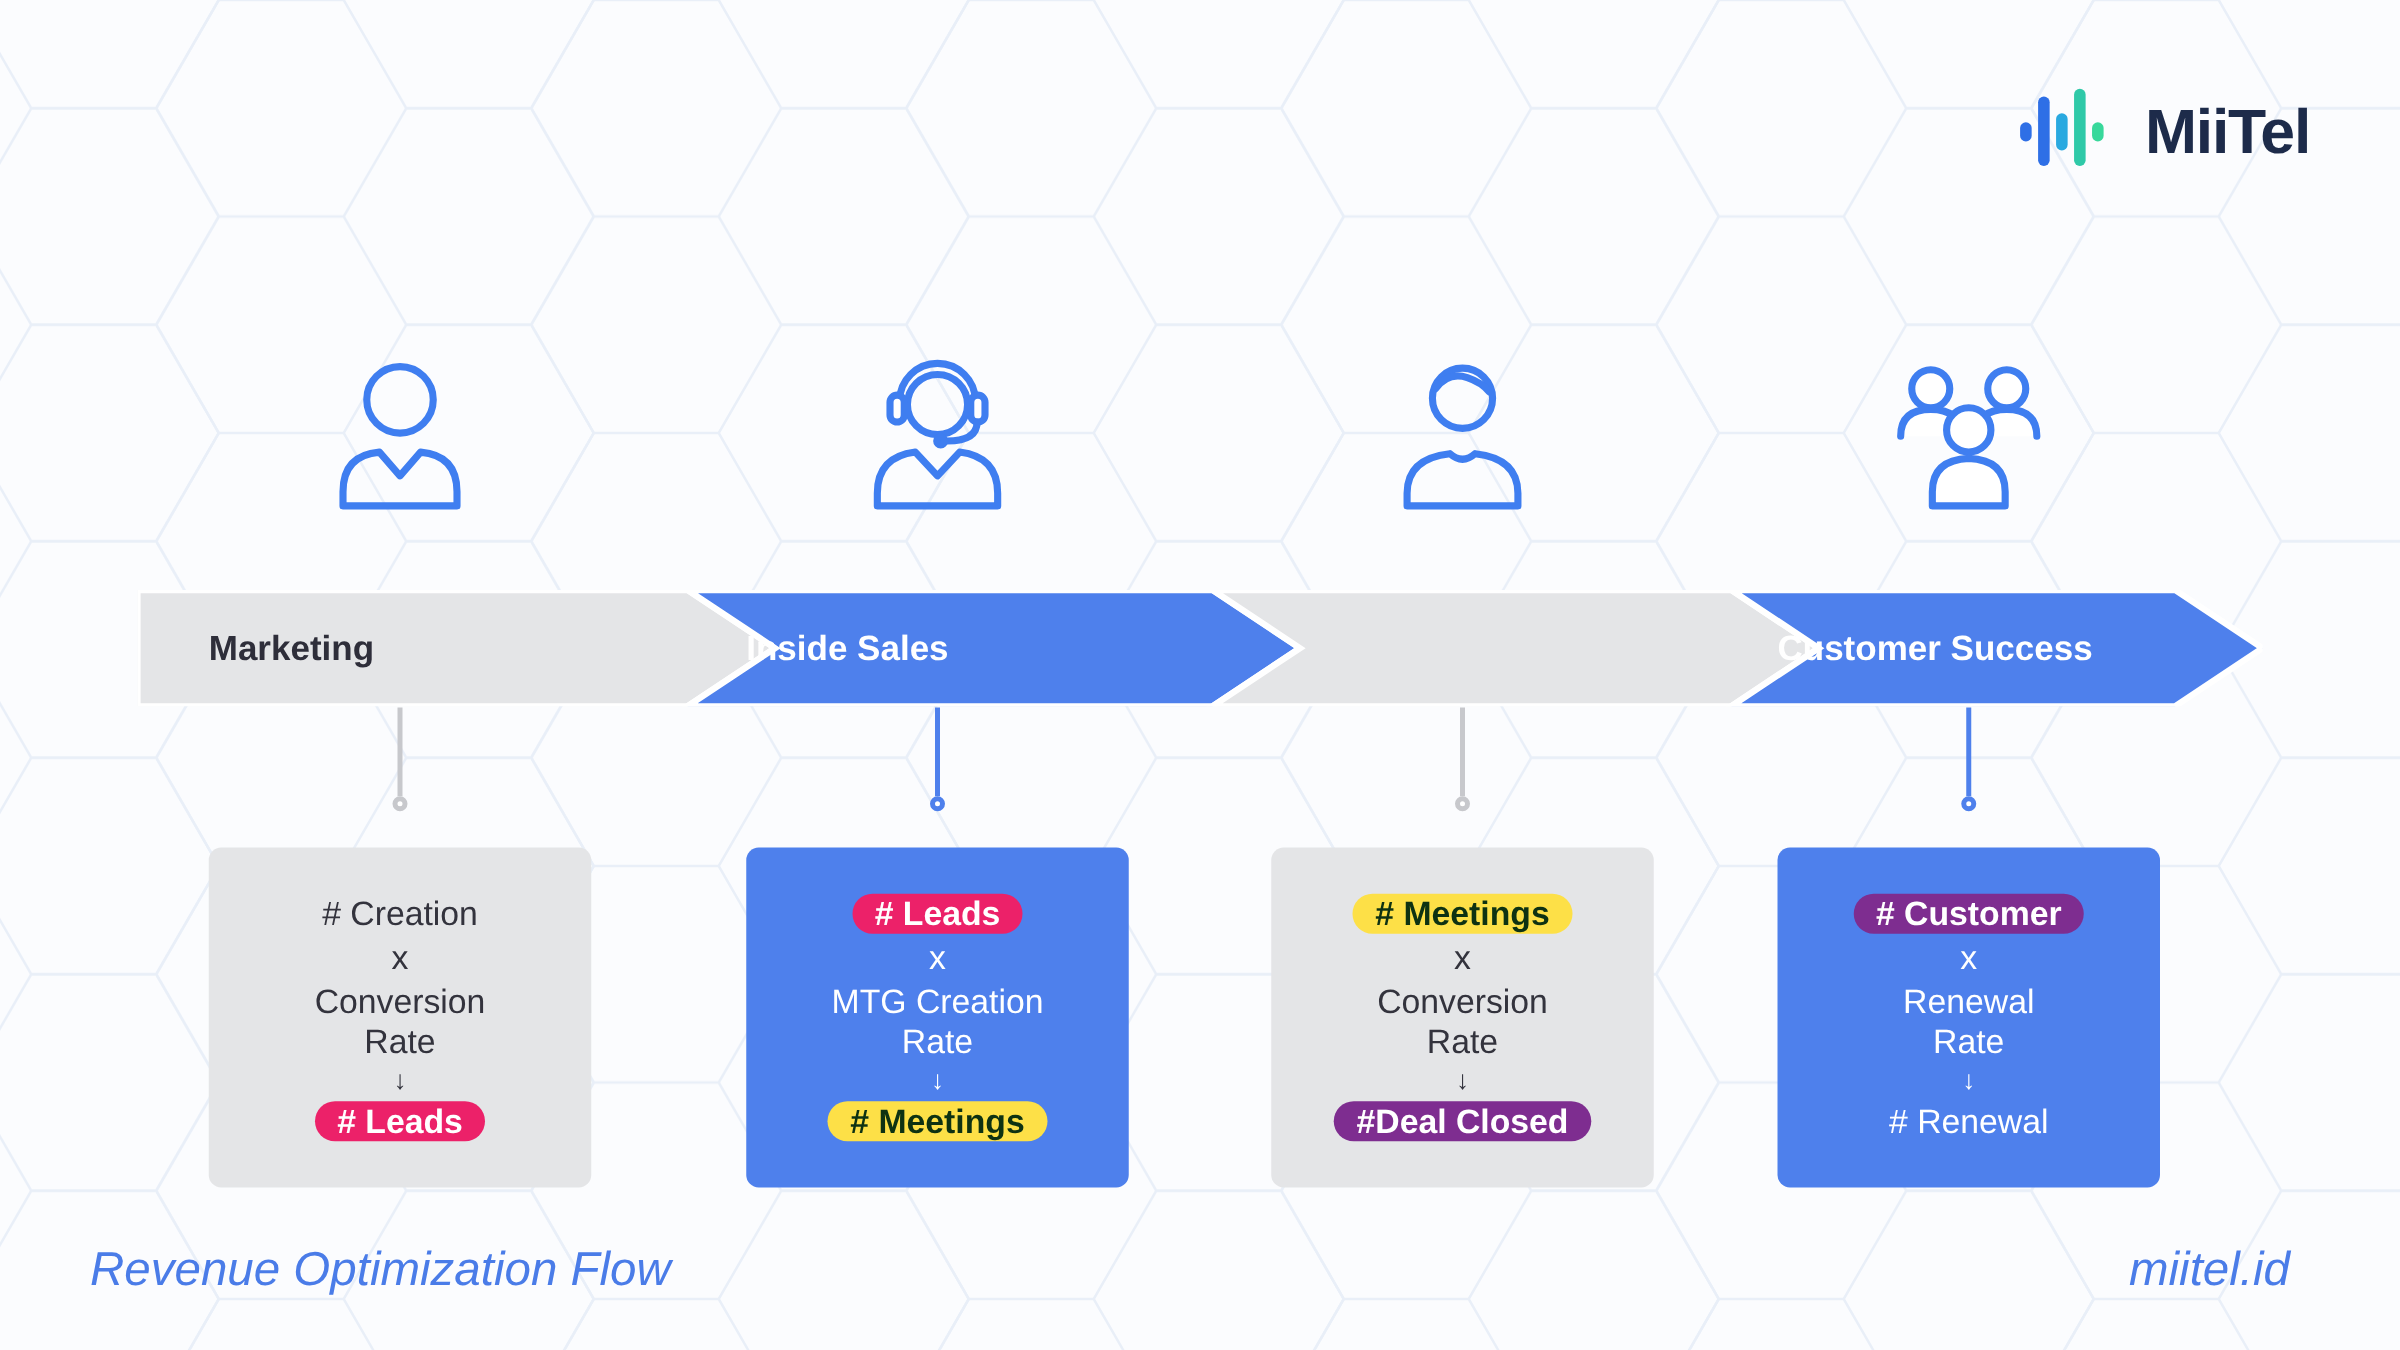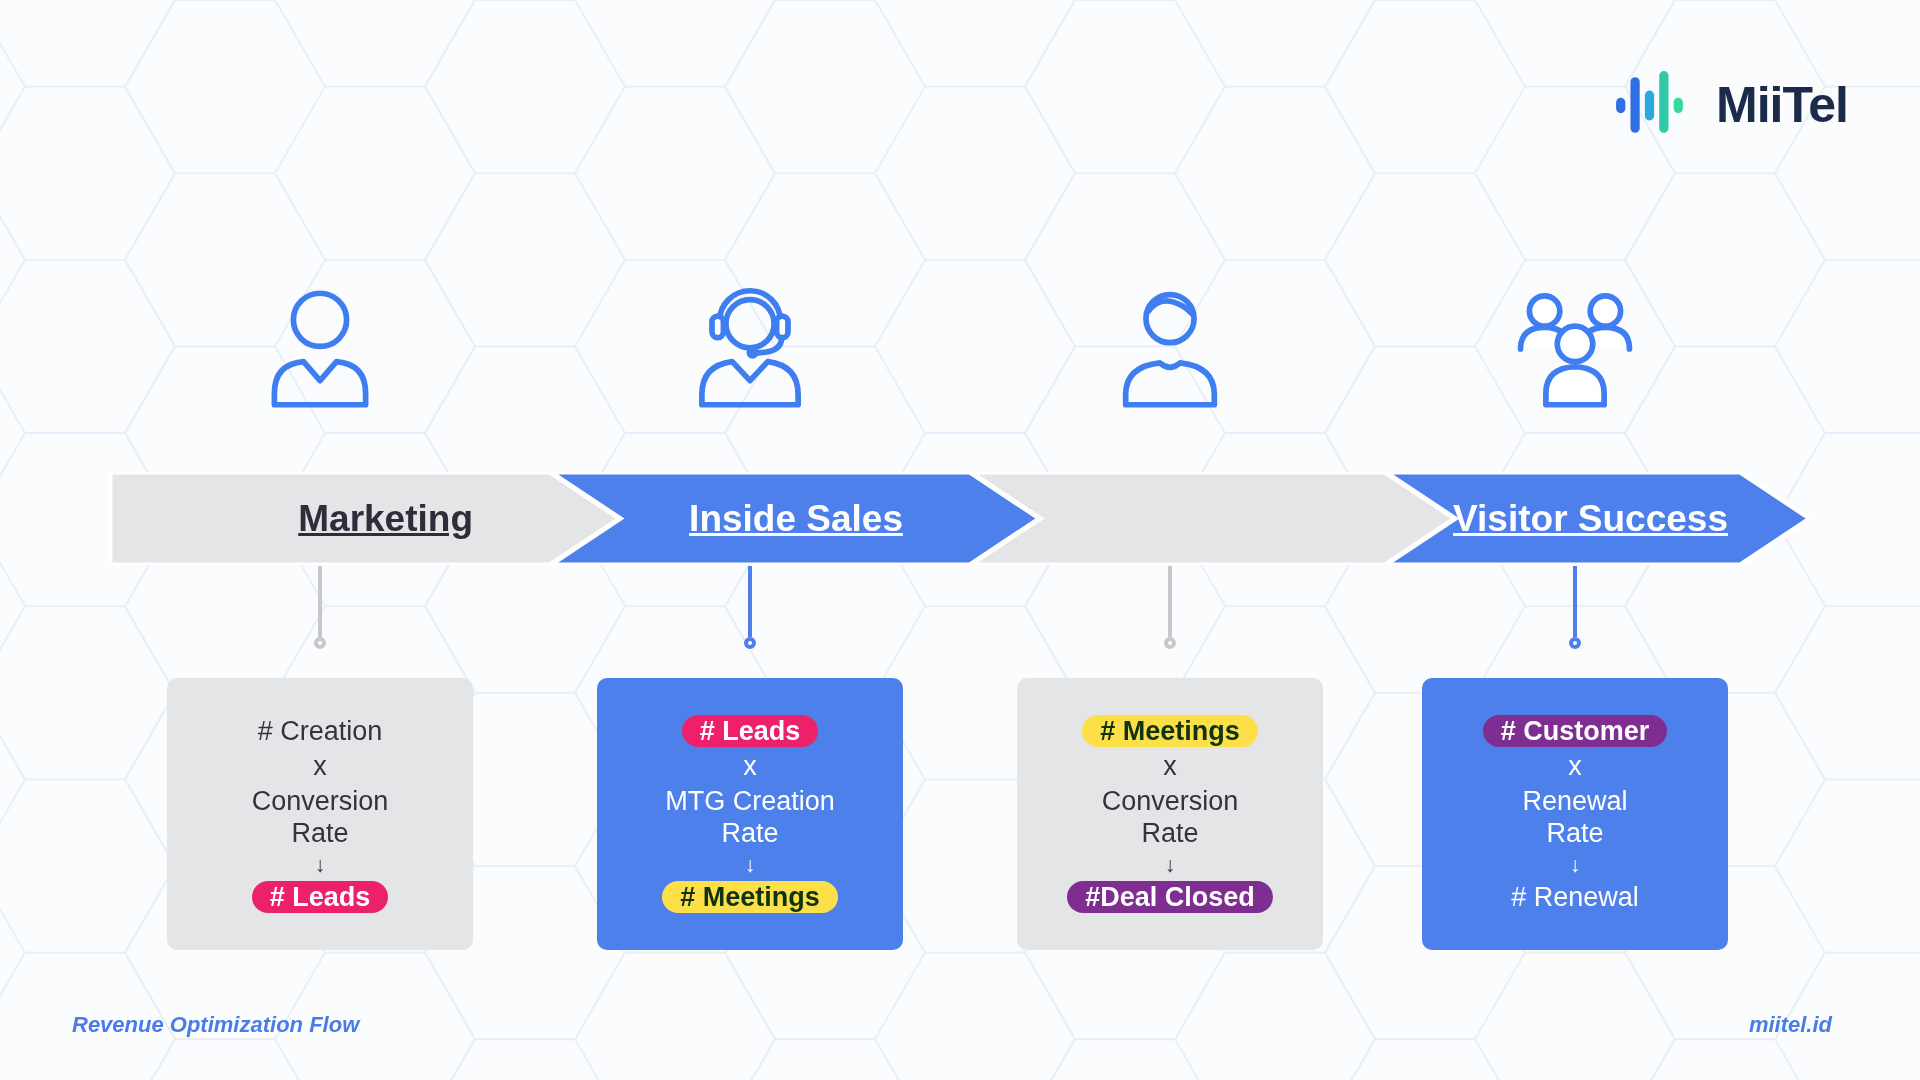--- a/index.html
+++ b/index.html
@@ -75,24 +75,23 @@
     height: 158px;
   }
   .icon-box svg { width: 100%; height: 100%; }
   .stage-label {
     position: absolute;
     top: 202px;
     left: 0;
     width: 306px;
     height: 93px;
     line-height: 93px;
-    text-align: right;
-    font-size: 37px;
-    font-weight: bold;
-    text-decoration: underline;
+    text-align: left;
+    font-size: 28px;
+    font-weight: bold;
   }
   .stage-label.dark { color: #2e2e3a; }
   .stage-label.light { color: #ffffff; }
   .connector-line {
     position: absolute;
     top: 296px;
     left: 50%;
     transform: translateX(-50%);
     width: 4px;
     height: 71px;
@@ -138,23 +137,23 @@
     border-radius: 999px;
     font-weight: bold;
     line-height: 32px;
   }
   .badge.pink   { background: #ec2169; color: #ffffff; }
   .badge.green  { background: #fde047; color: #0e3212; }
   .badge.purple { background: #7e2d90; color: #ffffff; }
   .footer-left, .footer-right {
     position: absolute;
     bottom: 42px;
-    font-size: 22px;
+    font-size: 38px;
     font-style: italic;
-    font-weight: bold;
+    font-weight: normal;
     color: #4a7ce8;
     z-index: 2;
   }
   .footer-left { left: 72px; }
   .footer-right { right: 88px; }
 </style>
 </head>
 <body>
 
 <div class="page">
@@ -260,21 +259,21 @@
     <div class="icon-box">
       <svg viewBox="0 0 120 120" fill="none" stroke="#3f7ef0" stroke-width="4.5" stroke-linecap="round" stroke-linejoin="round">
         <circle cx="36" cy="30" r="12" fill="#ffffff"></circle>
         <path d="M17 60 Q17 43 36 43 Q55 43 55 60" fill="#ffffff"></path>
         <circle cx="84" cy="30" r="12" fill="#ffffff"></circle>
         <path d="M65 60 Q65 43 84 43 Q103 43 103 60" fill="#ffffff"></path>
         <circle cx="60" cy="56" r="14" fill="#ffffff"></circle>
         <path d="M37 104 L37 95 Q37 75 60 74 Q83 75 83 95 L83 104 Z" fill="#ffffff"></path>
       </svg>
     </div>
-    <div class="stage-label light">Visitor Success</div>
+    <div class="stage-label light">Customer Success</div>
     <div class="connector-line"></div>
     <div class="connector-ring"></div>
     <div class="kpi-card blue">
       <div class="badge purple"># Customer</div>
       <div class="formula-line op">x</div>
       <div class="formula-line factor">Renewal
 Rate</div>
       <div class="formula-line arrow-glyph">↓</div>
       <div class="formula-line"># Renewal</div>
     </div>

